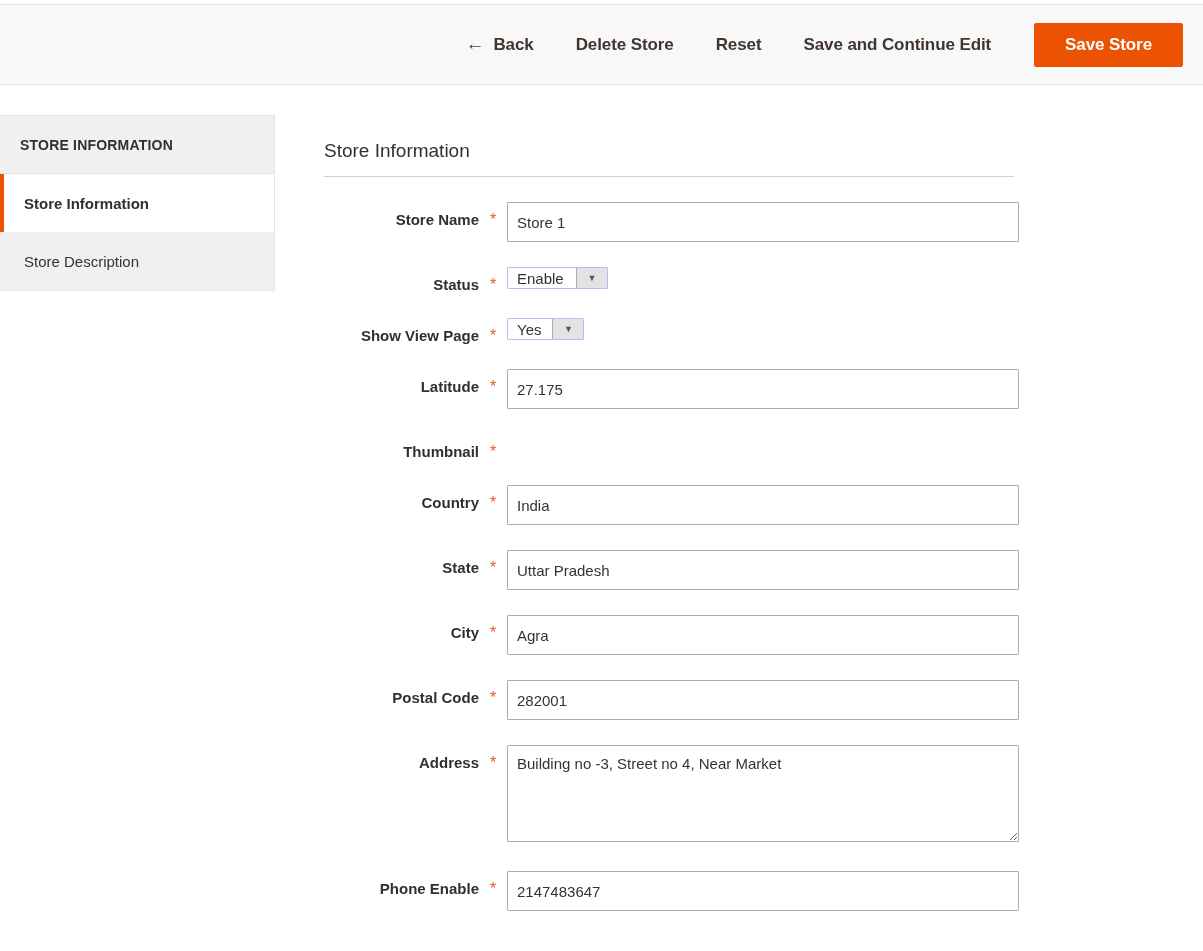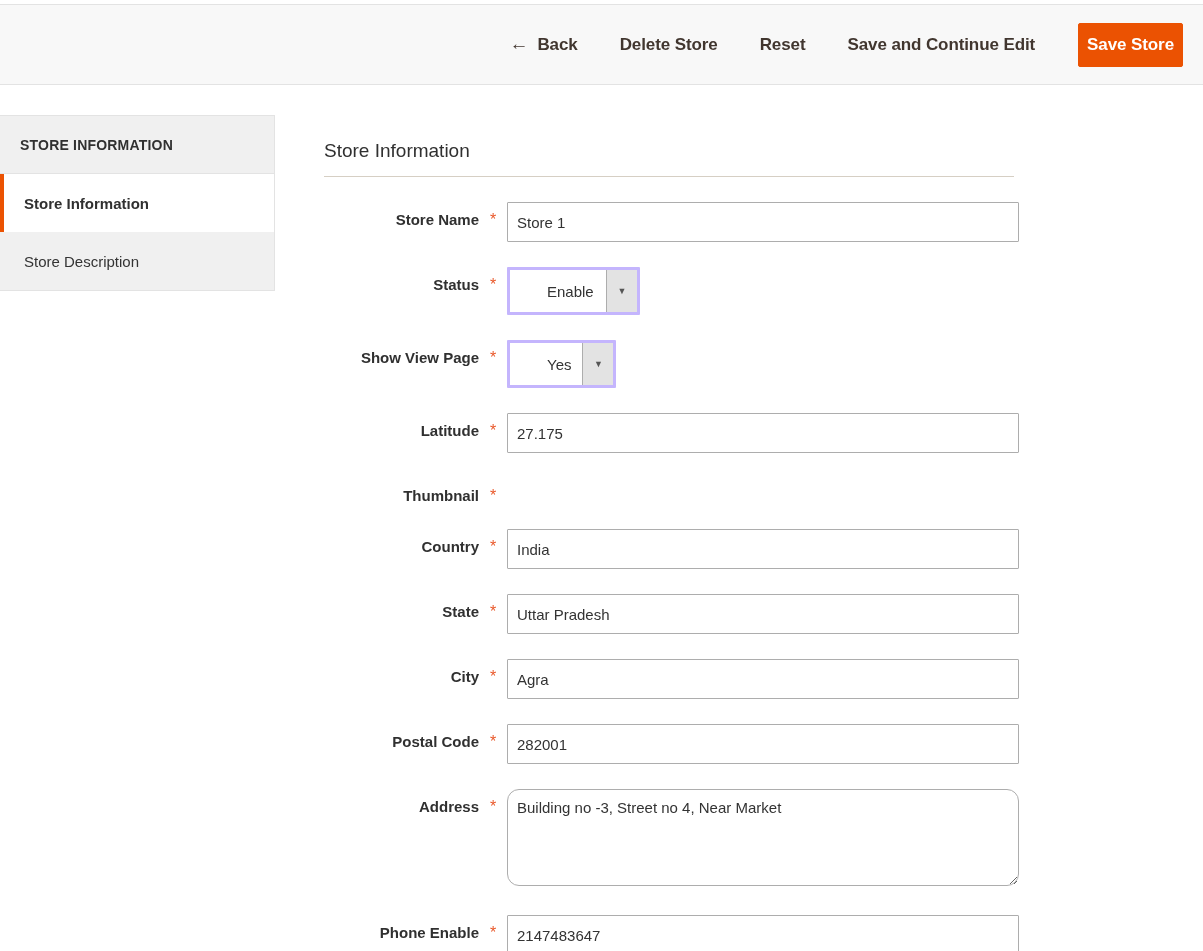--- a/index.html
+++ b/index.html
@@ -50,21 +50,21 @@
     position: relative;
     top: -1px;
   }
   .btn-primary {
     background: #eb5202;
     border: 1px solid #eb5202;
     color: #ffffff;
     font-family: "Liberation Sans", sans-serif;
     font-size: 17px;
     font-weight: bold;
-    padding: 0 8px;
+    padding: 0 30px;
     height: 44px;
     line-height: 42px;
     cursor: pointer;
     margin-left: 43px;
     border-radius: 2px;
     white-space: nowrap;
     letter-spacing: -0.1px;
   }
 
   
@@ -168,36 +168,35 @@
   }
   .txt-area {
     width: 512px;
     height: 97px;
     border: 1px solid #adadad;
     background: #ffffff;
     font-family: "Liberation Sans", sans-serif;
     font-size: 15px;
     color: #333333;
     padding: 7px 9px;
-    border-radius: 12px;
+    border-radius: 1px;
     outline: none;
     resize: vertical;
     line-height: 1.4;
   }
 
   
   .sel-wrap {
     display: inline-flex;
-    border: 3px solid #c4b5fd;
-    height: 48px;
+    border: 1px solid #c4b5fd;
+    height: 22px;
     background: #ffffff;
     border-radius: 1px;
     overflow: hidden;
     vertical-align: top;
-    padding-left: 28px;
   }
   .sel-value {
     display: flex;
     align-items: center;
     padding: 0 11px 0 9px;
     font-size: 15px;
     color: #333333;
     background: #ffffff;
     white-space: nowrap;
   }

